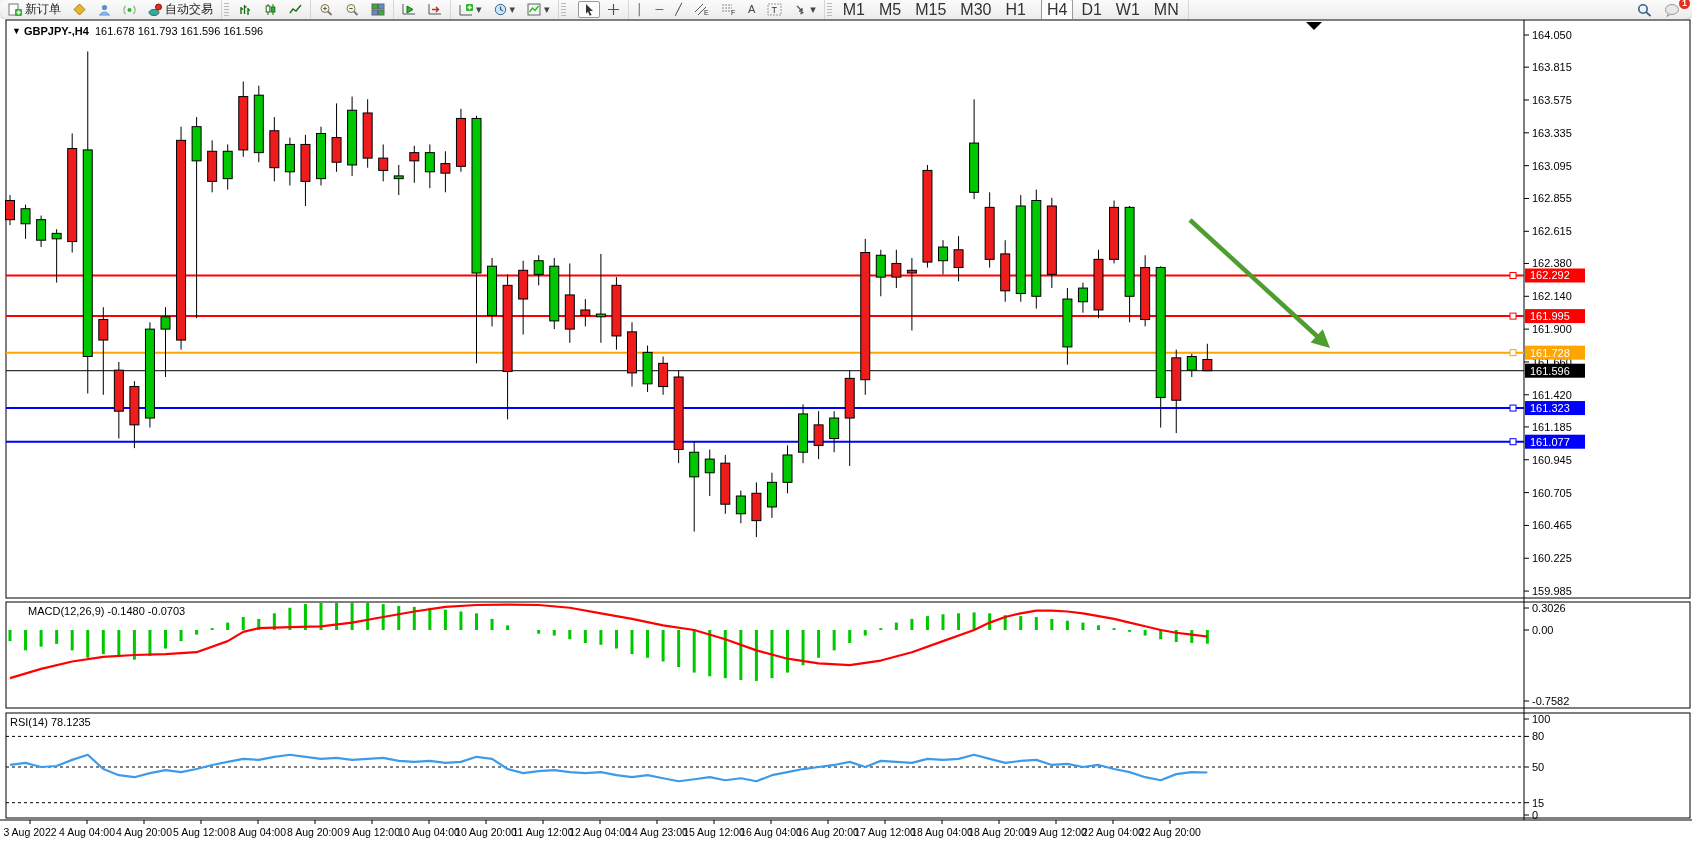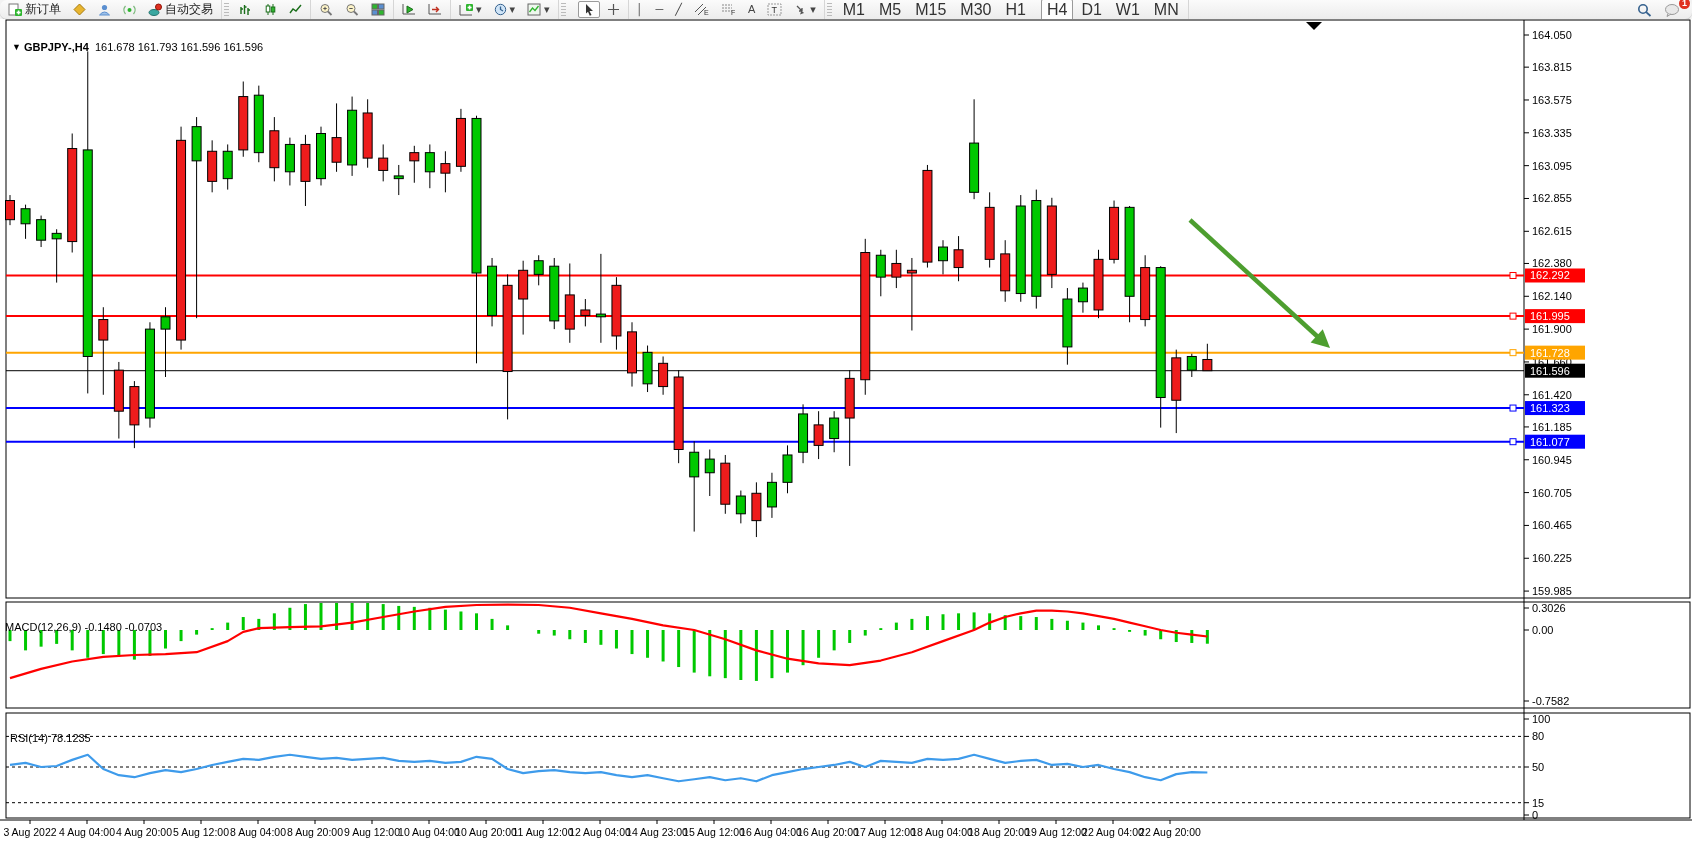--- a/index.html
+++ b/index.html
@@ -11,24 +11,24 @@
   .tb-btn{display:flex;align-items:center;gap:3px;padding:1px 4px;margin:0 1px;border:1px solid transparent;border-radius:2px;cursor:default;white-space:nowrap;}
   .tb-btn.active{background:#fdfdfd;border:1px solid #9a9a9a;margin-left:8px;}
   .tb-btn .glyph{font-size:11px;line-height:11px;color:#444;}
   .tf-btn{padding:1px 5px;font-size:16px;color:#333;}
   .tb-right{margin-left:auto;display:flex;align-items:center;padding-right:6px;}
   .badge{position:absolute;top:-4px;right:-6px;background:#e03020;color:#fff;border-radius:7px;font-size:9px;line-height:11px;min-width:11px;text-align:center;font-weight:bold;}
   .icon-svg{display:block;}
   
   #chart-wrap{position:absolute;left:0;top:19px;width:1692px;height:824px;background:#ffffff;}
   #chart-svg{position:absolute;left:0;top:0;}
-  .abs-label{position:absolute;font-size:11px;color:#000;white-space:nowrap;margin-top:16px;}
+  .abs-label{position:absolute;font-size:11px;color:#000;white-space:nowrap;}
   #chart-title{left:12px;top:6px;font-weight:bold;}
   #chart-title .tri{font-size:9px;vertical-align:1px;}
-  #macd-label{left:5px;top:586px;}
+  #macd-label{left:28px;top:586px;}
   #rsi-label{left:10px;top:697px;}
 </style>
 </head>
 <body>
 <div id="app">
 
   <div id="toolbar">
     <div class="tb-group">
       <div class="tb-btn">
         <svg class="icon-svg" width="14" height="13">

